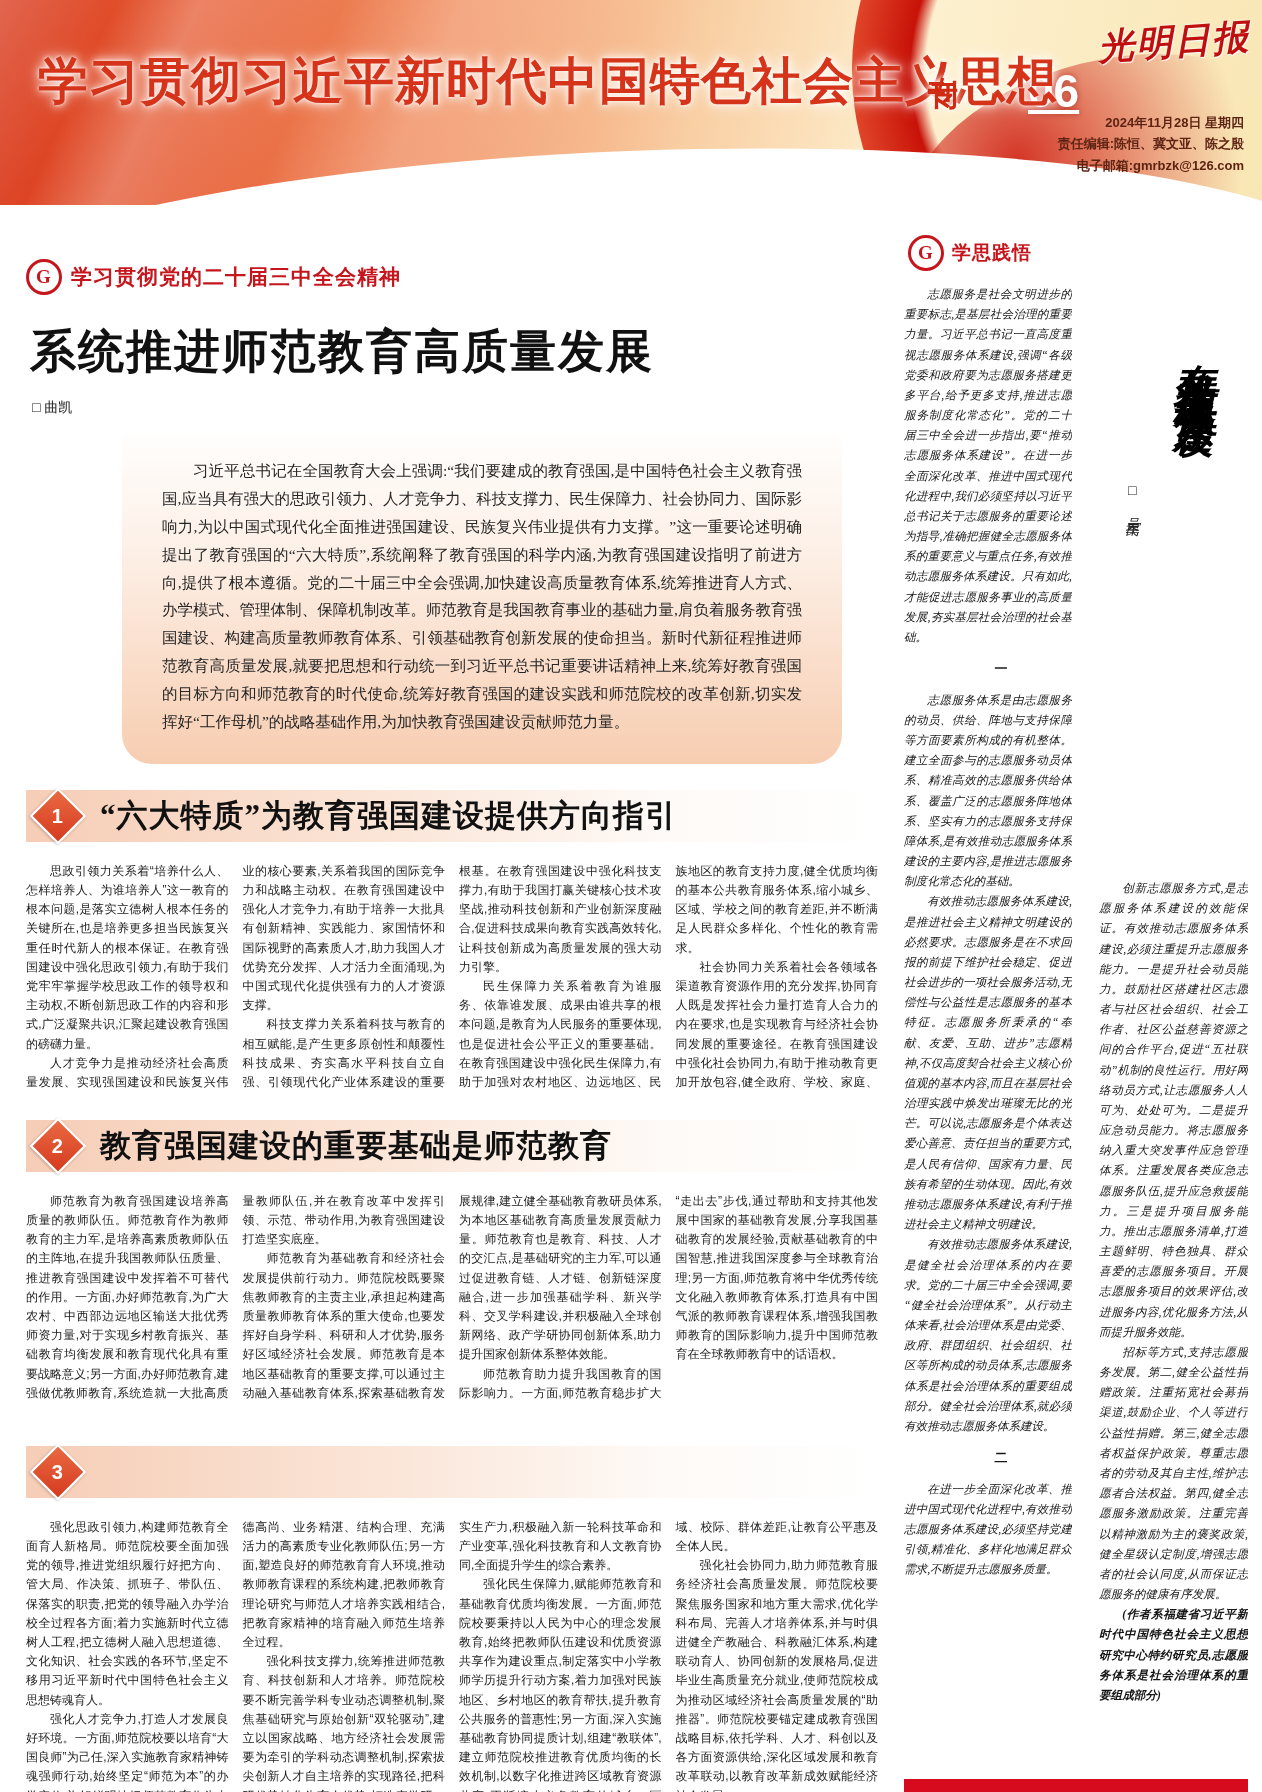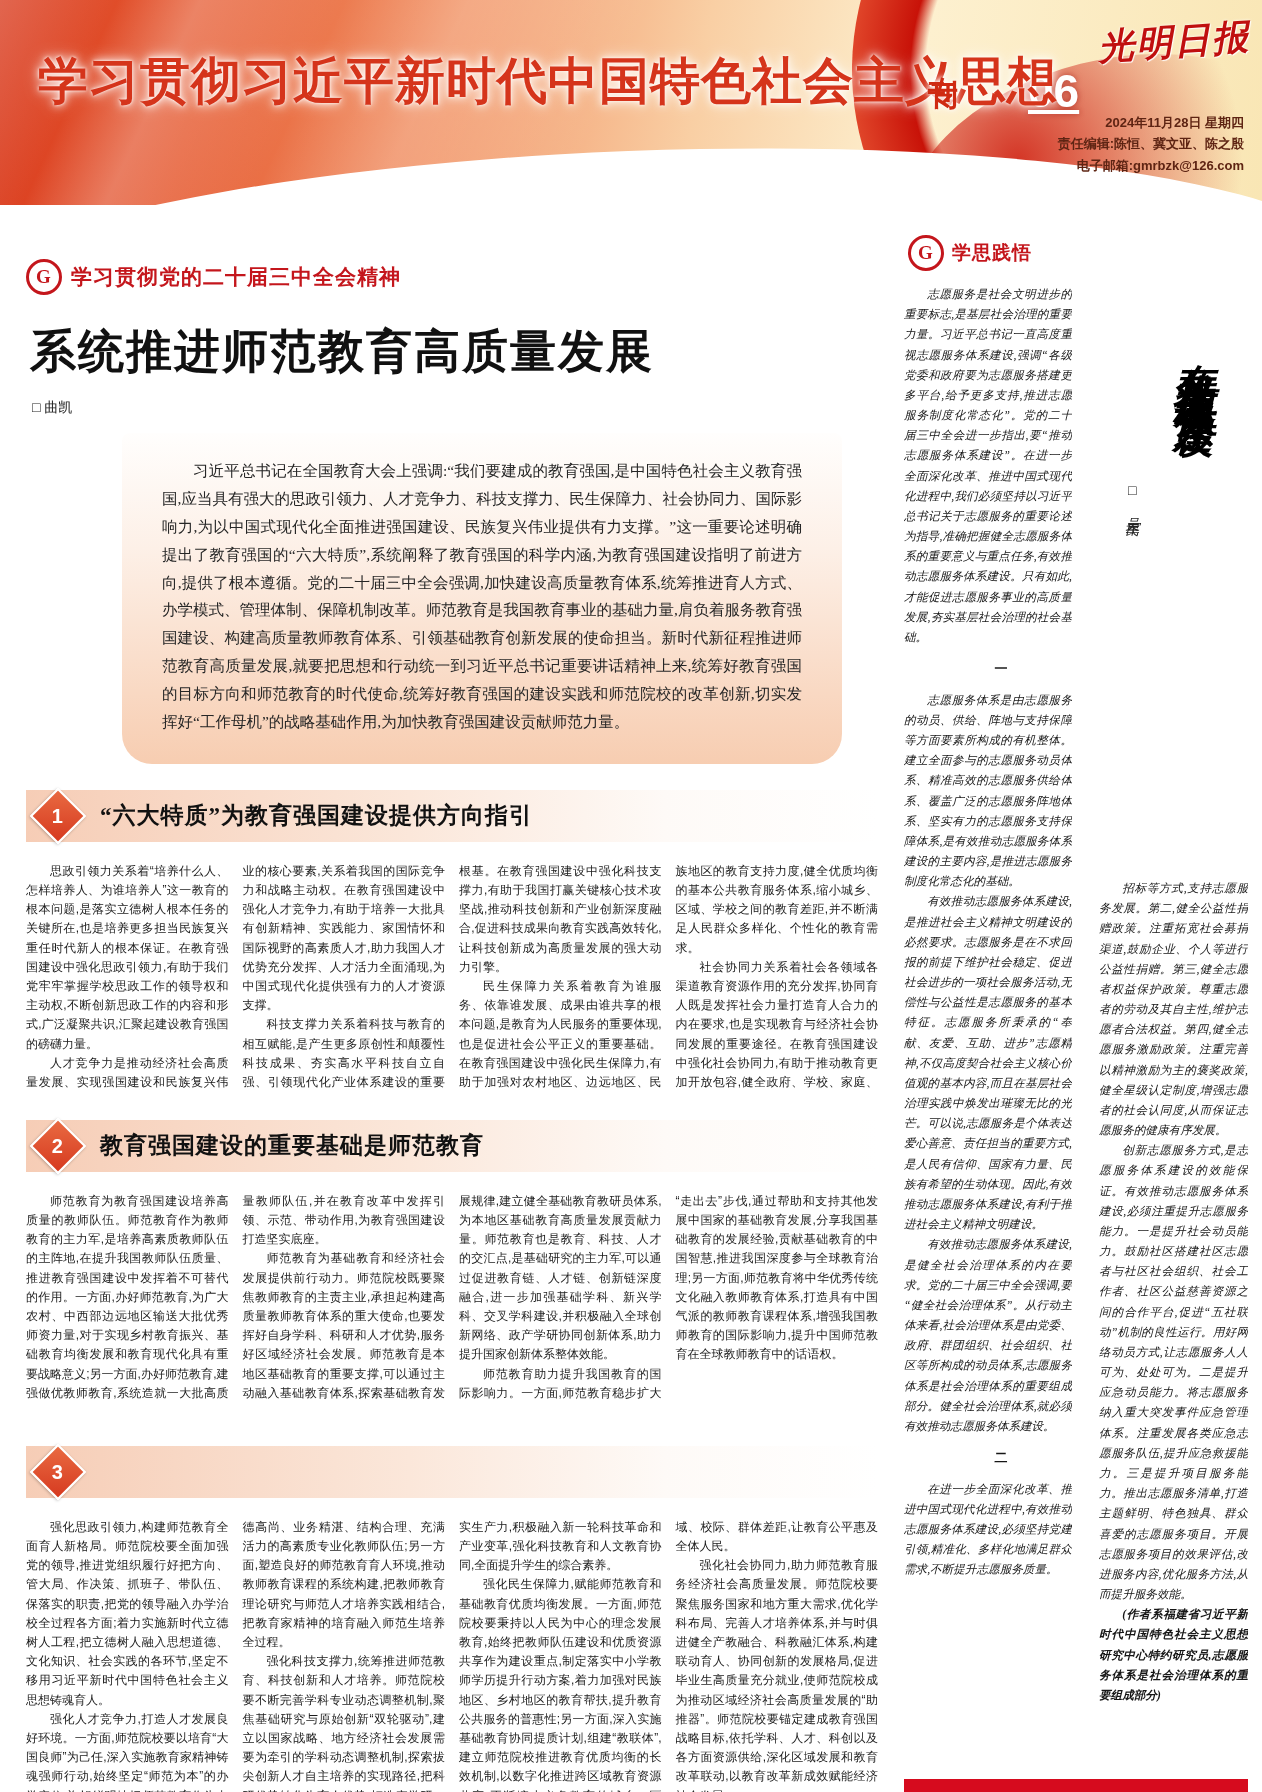--- a/index.html
+++ b/index.html
@@ -56,21 +56,21 @@
   .intro-box p{margin:0;text-indent:2em;}
 
   section{margin-top:26px;}
   .sec-head{position:relative;display:flex;align-items:center;height:52px;padding-left:12px;
     background:linear-gradient(90deg,#f6cdb6 0%,#fbe7da 45%,#fefaf7 75%,#fff 100%);}
   .diamond{display:flex;align-items:center;justify-content:center;width:36px;height:36px;
     transform:rotate(45deg);background:linear-gradient(135deg,#e96a41,#d63a20);
     border:2px solid #fff;box-shadow:0 1px 3px rgba(0,0,0,.25);margin-right:22px;}
   .diamond i{transform:rotate(-45deg);font-style:normal;color:#fff;font-weight:900;font-size:20px;}
   .sec-head h2{margin:0;font-family:"Liberation Serif","DejaVu Serif",serif;
-    font-size:23px;font-weight:900;color:#111;letter-spacing:1px;}
+    font-size:31px;font-weight:900;color:#111;letter-spacing:1px;}
   .sec-body{margin-top:20px;column-gap:14px;column-count:4;overflow:hidden;
     font-size:12px;line-height:1.6;text-align:justify;color:#1c1c1c;}
   .sec-body p{margin:0;text-indent:2em;}
   .b1{height:232px;}
   .b2{height:228px;}
   .b3{height:312px;}
   p.attr{font-weight:700;}
 
   
   .kicker2{display:flex;align-items:center;gap:8px;margin:0 0 14px 4px;
@@ -190,22 +190,22 @@
           <p class="divider-num">二</p>
           <p>在进一步全面深化改革、推进中国式现代化进程中,有效推动志愿服务体系建设,必须坚持党建引领,精准化、多样化地满足群众需求,不断提升志愿服务质量。</p>
         </div>
 
         <div class="rcol rcol2">
           <div class="vblock">
             <div class="vauthor">□ 吴军民</div>
             <div class="vtitle">有效推动志愿服务体系建设</div>
           </div>
           <div class="rcol2-text">
+            <p>创新志愿服务方式,是志愿服务体系建设的效能保证。有效推动志愿服务体系建设,必须注重提升志愿服务能力。一是提升社会动员能力。鼓励社区搭建社区志愿者与社区社会组织、社会工作者、社区公益慈善资源之间的合作平台,促进“五社联动”机制的良性运行。用好网络动员方式,让志愿服务人人可为、处处可为。二是提升应急动员能力。将志愿服务纳入重大突发事件应急管理体系。注重发展各类应急志愿服务队伍,提升应急救援能力。三是提升项目服务能力。推出志愿服务清单,打造主题鲜明、特色独具、群众喜爱的志愿服务项目。开展志愿服务项目的效果评估,改进服务内容,优化服务方法,从而提升服务效能。</p>
             <p>招标等方式,支持志愿服务发展。第二,健全公益性捐赠政策。注重拓宽社会募捐渠道,鼓励企业、个人等进行公益性捐赠。第三,健全志愿者权益保护政策。尊重志愿者的劳动及其自主性,维护志愿者合法权益。第四,健全志愿服务激励政策。注重完善以精神激励为主的褒奖政策,健全星级认定制度,增强志愿者的社会认同度,从而保证志愿服务的健康有序发展。</p>
-            <p>创新志愿服务方式,是志愿服务体系建设的效能保证。有效推动志愿服务体系建设,必须注重提升志愿服务能力。一是提升社会动员能力。鼓励社区搭建社区志愿者与社区社会组织、社会工作者、社区公益慈善资源之间的合作平台,促进“五社联动”机制的良性运行。用好网络动员方式,让志愿服务人人可为、处处可为。二是提升应急动员能力。将志愿服务纳入重大突发事件应急管理体系。注重发展各类应急志愿服务队伍,提升应急救援能力。三是提升项目服务能力。推出志愿服务清单,打造主题鲜明、特色独具、群众喜爱的志愿服务项目。开展志愿服务项目的效果评估,改进服务内容,优化服务方法,从而提升服务效能。</p>
             <p class="attr">(作者系福建省习近平新时代中国特色社会主义思想研究中心特约研究员,志愿服务体系是社会治理体系的重要组成部分)</p>
           </div>
         </div>
       </div>
 
       <div class="red-bar"></div>
     </aside>
 
   </main>
 </div>

